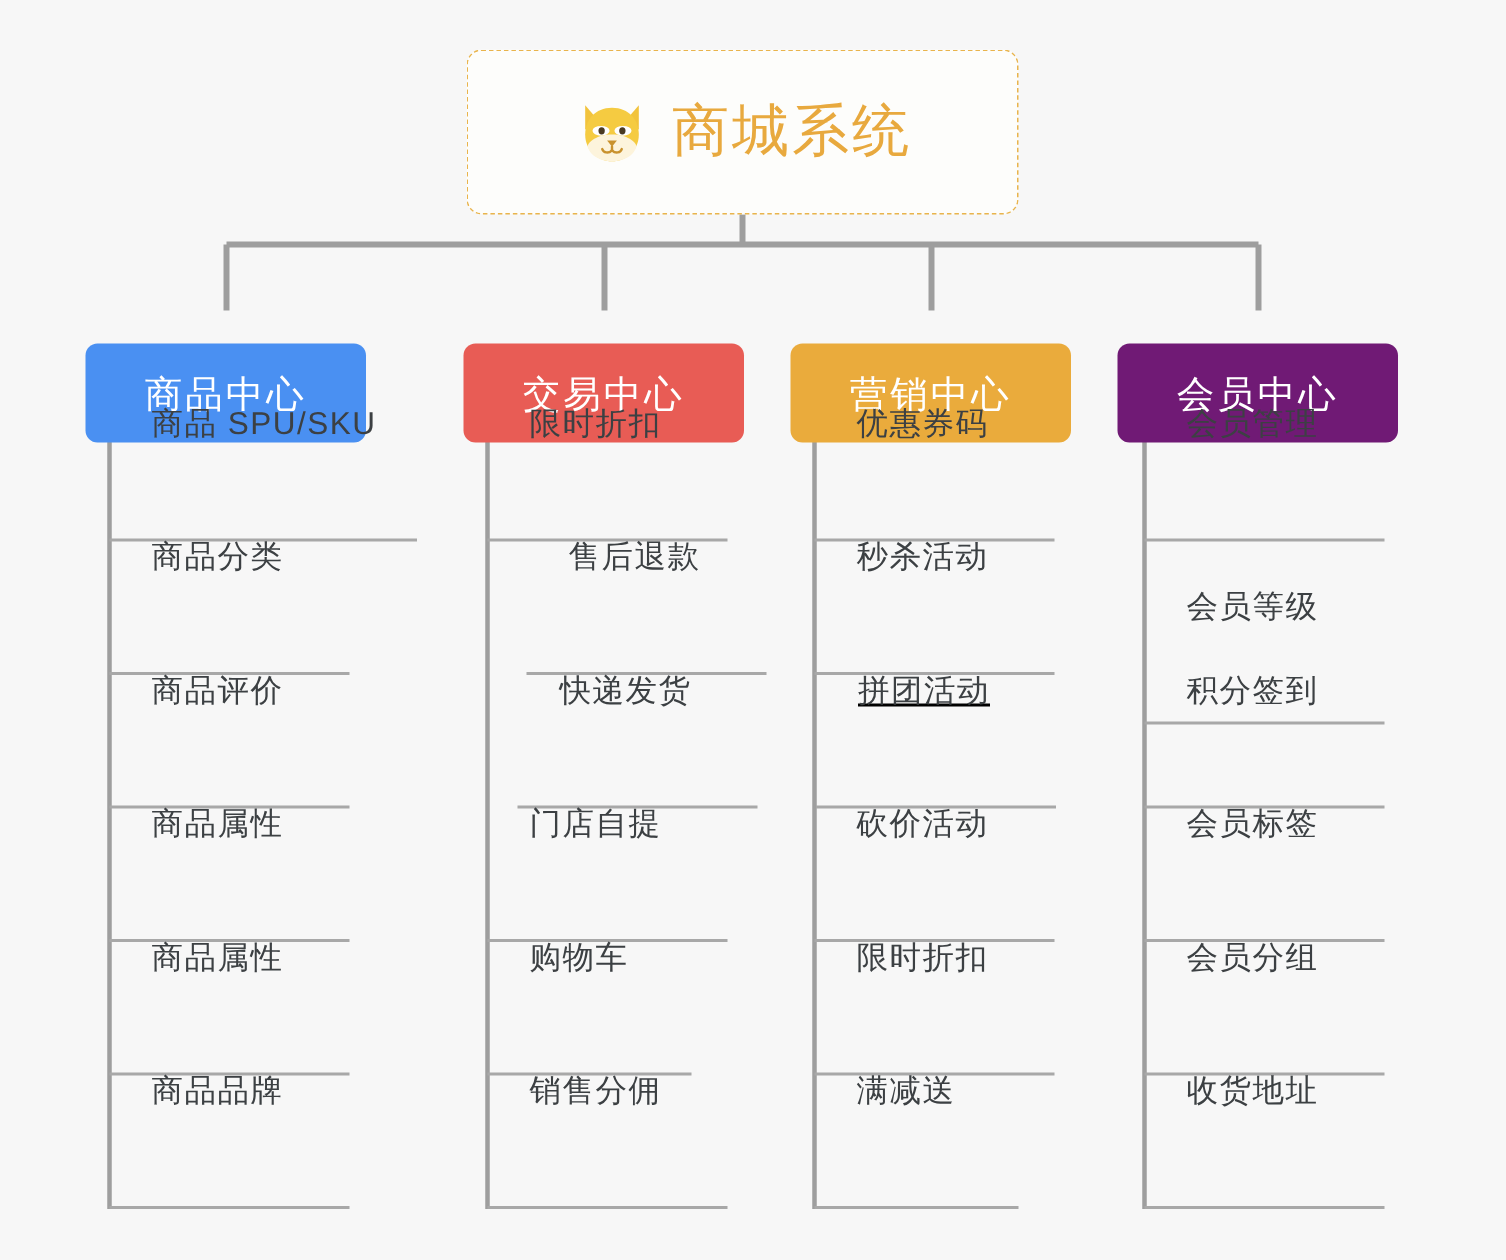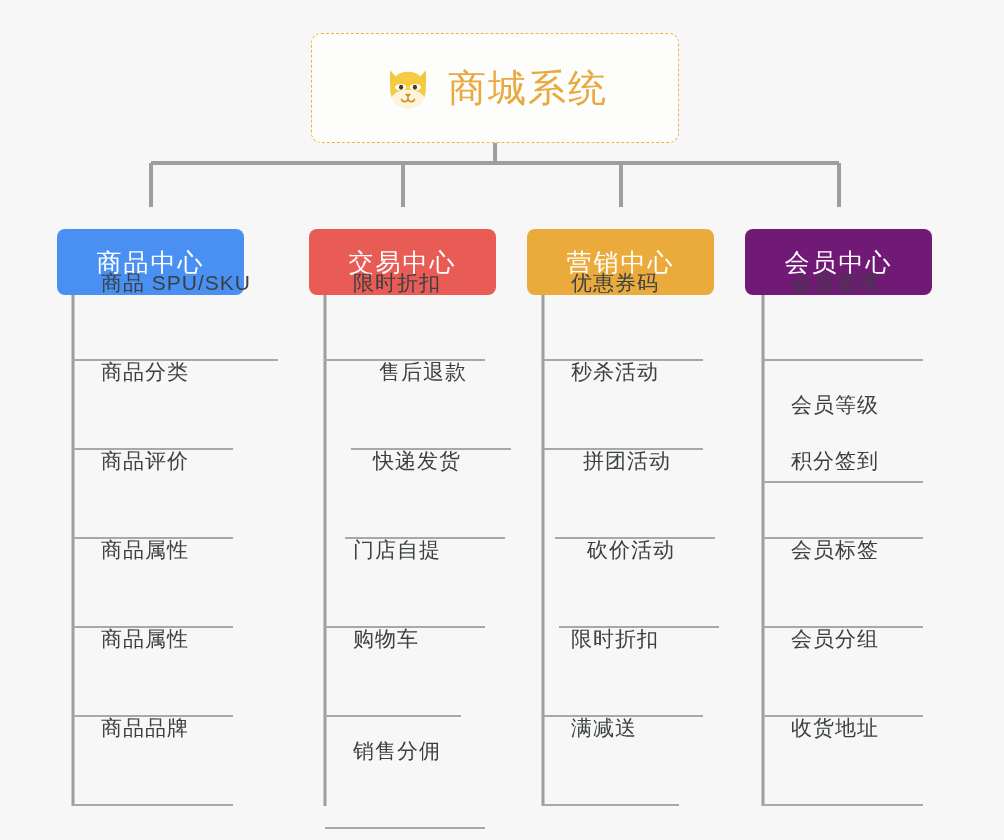--- a/index.html
+++ b/index.html
@@ -184,36 +184,36 @@
     </div>
     <div class="leaf" style="top:178px; left:0; width:160px;margin-left:20px;">
       <span class="leaf-label">快递发货</span>
     </div>
     <div class="leaf" style="top:267px; left:0; width:160px;">
       <span class="leaf-label">门店自提</span>
     </div>
     <div class="leaf" style="top:356px; left:0; width:136px;">
       <span class="leaf-label">购物车</span>
     </div>
-    <div class="leaf" style="top:445px; left:0; width:160px;margin-top:23px;">
+    <div class="leaf" style="top:445px; left:0; width:160px;">
       <span class="leaf-label">销售分佣</span>
     </div>
   </div>
 
   <div class="branch" style="left:543px; width:160px;">
     <div class="leaf" style="top:0px;   left:0; width:160px;">
       <span class="leaf-label">优惠券码</span>
     </div>
     <div class="leaf" style="top:89px;  left:0; width:160px;">
       <span class="leaf-label">秒杀活动</span>
     </div>
-    <div class="leaf" style="top:178px; left:12px; width:160px;">
+    <div class="leaf" style="top:178px; left:1px; width:160px;text-decoration:underline;">
       <span class="leaf-label">拼团活动</span>
     </div>
-    <div class="leaf" style="top:267px; left:0; width:160px;margin-left:16px;">
+    <div class="leaf" style="top:267px; left:0; width:160px;">
       <span class="leaf-label">砍价活动</span>
     </div>
     <div class="leaf" style="top:356px; left:0; width:160px;">
       <span class="leaf-label">限时折扣</span>
     </div>
     <div class="leaf" style="top:445px; left:0; width:136px;">
       <span class="leaf-label">满减送</span>
     </div>
   </div>
 

